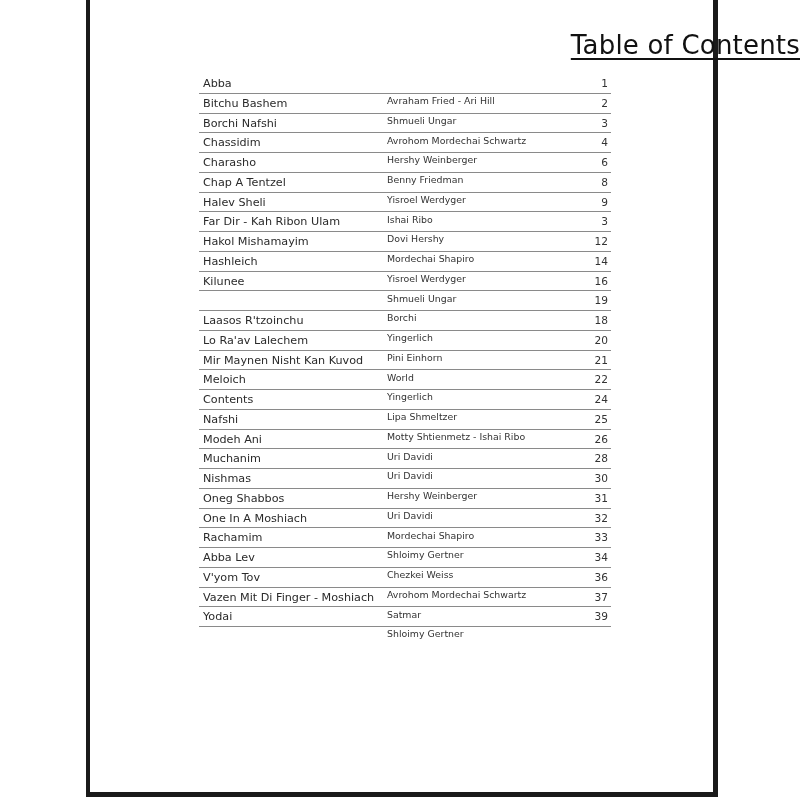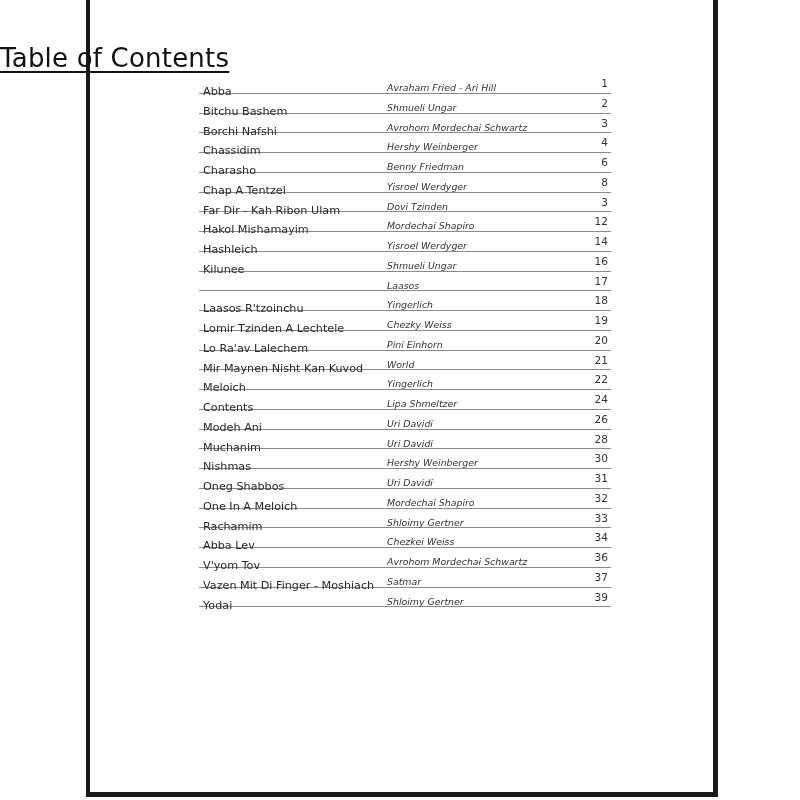--- a/index.html
+++ b/index.html
@@ -24,22 +24,22 @@
       border-left: 4px solid #1a1a1a;
       border-right: 5px solid #1a1a1a;
       border-bottom: 5px solid #1a1a1a;
       background: #ffffff;
       box-sizing: content-box;
     }
     .title {
       position: absolute;
       left: 0;
       width: 800px;
-      top: 26px;
-      text-align: left;
+      top: 13px;
+      text-align: right;
       font-family: "DejaVu Sans", sans-serif;
       font-size: 26px;
       font-weight: normal;
       color: #111111;
       letter-spacing: 0.2px;
     }
     .title span {
       text-decoration: underline;
       text-decoration-thickness: 2px;
       text-underline-offset: 4px;
@@ -55,31 +55,30 @@
       height: 19.75px;
       border-bottom: 1.5px solid #8a8a8a;
       box-sizing: border-box;
       font-size: 11px;
       line-height: 19px;
       white-space: nowrap;
     }
     .toc-row .song {
       position: absolute;
       left: 4px;
-      top: 8px;
+      top: 0;
       font-size: 11.2px;
       color: #2a2a2a;
     }
     .toc-row .artist {
       position: absolute;
       left: 188px;
-      top: 4px;
+      top: 17px;
       font-size: 9.4px;
       color: #333333;
-      font-style: italic;
     }
     .toc-row .page {
       position: absolute;
       right: 3px;
       top: 0;
       font-size: 10.6px;
       color: #333333;
       text-align: right;
     }
   </style>
@@ -115,95 +114,100 @@
       <span class="song">Charasho</span>
       <span class="artist">Benny Friedman</span>
       <span class="page">6</span>
     </div>
     <div class="toc-row">
       <span class="song">Chap A Tentzel</span>
       <span class="artist">Yisroel Werdyger</span>
       <span class="page">8</span>
     </div>
     <div class="toc-row">
+      <span class="song">Halev Sheli</span>
+      <span class="artist">Ishai Ribo</span>
+      <span class="page">9</span>
+    </div>
+    <div class="toc-row">
       <span class="song">Far Dir - Kah Ribon Ulam</span>
-      <span class="artist">Dovi Tzinden</span>
+      <span class="artist">Dovi Hershy</span>
       <span class="page">3</span>
     </div>
     <div class="toc-row">
       <span class="song">Hakol Mishamayim</span>
       <span class="artist">Mordechai Shapiro</span>
       <span class="page">12</span>
     </div>
     <div class="toc-row">
       <span class="song">Hashleich</span>
       <span class="artist">Yisroel Werdyger</span>
       <span class="page">14</span>
     </div>
     <div class="toc-row">
       <span class="song">Kilunee</span>
       <span class="artist">Shmueli Ungar</span>
       <span class="page">16</span>
     </div>
     <div class="toc-row">
-      <span class="artist">Laasos</span>
-      <span class="page">17</span>
+      <span class="artist">Borchi</span>
+      <span class="page">19</span>
     </div>
     <div class="toc-row">
       <span class="song">Laasos R'tzoinchu</span>
       <span class="artist">Yingerlich</span>
       <span class="page">18</span>
     </div>
     <div class="toc-row">
-      <span class="song">Lomir Tzinden A Lechtele</span>
-      <span class="artist">Chezky Weiss</span>
-      <span class="page">19</span>
-    </div>
-    <div class="toc-row">
       <span class="song">Lo Ra'av Lalechem</span>
       <span class="artist">Pini Einhorn</span>
       <span class="page">20</span>
     </div>
     <div class="toc-row">
       <span class="song">Mir Maynen Nisht Kan Kuvod</span>
       <span class="artist">World</span>
       <span class="page">21</span>
     </div>
     <div class="toc-row">
       <span class="song">Meloich</span>
       <span class="artist">Yingerlich</span>
       <span class="page">22</span>
     </div>
     <div class="toc-row">
       <span class="song">Contents</span>
       <span class="artist">Lipa Shmeltzer</span>
       <span class="page">24</span>
     </div>
     <div class="toc-row">
+      <span class="song">Nafshi</span>
+      <span class="artist">Motty Shtienmetz - Ishai Ribo</span>
+      <span class="page">25</span>
+    </div>
+    <div class="toc-row">
       <span class="song">Modeh Ani</span>
       <span class="artist">Uri Davidi</span>
       <span class="page">26</span>
     </div>
     <div class="toc-row">
       <span class="song">Muchanim</span>
       <span class="artist">Uri Davidi</span>
       <span class="page">28</span>
     </div>
     <div class="toc-row">
       <span class="song">Nishmas</span>
       <span class="artist">Hershy Weinberger</span>
       <span class="page">30</span>
     </div>
     <div class="toc-row">
       <span class="song">Oneg Shabbos</span>
       <span class="artist">Uri Davidi</span>
       <span class="page">31</span>
     </div>
     <div class="toc-row">
-      <span class="song">One In A Meloich</span>
+      <span class="song">One In A Moshiach</span>
       <span class="artist">Mordechai Shapiro</span>
       <span class="page">32</span>
     </div>
     <div class="toc-row">
       <span class="song">Rachamim</span>
       <span class="artist">Shloimy Gertner</span>
       <span class="page">33</span>
     </div>
     <div class="toc-row">
       <span class="song">Abba Lev</span>

